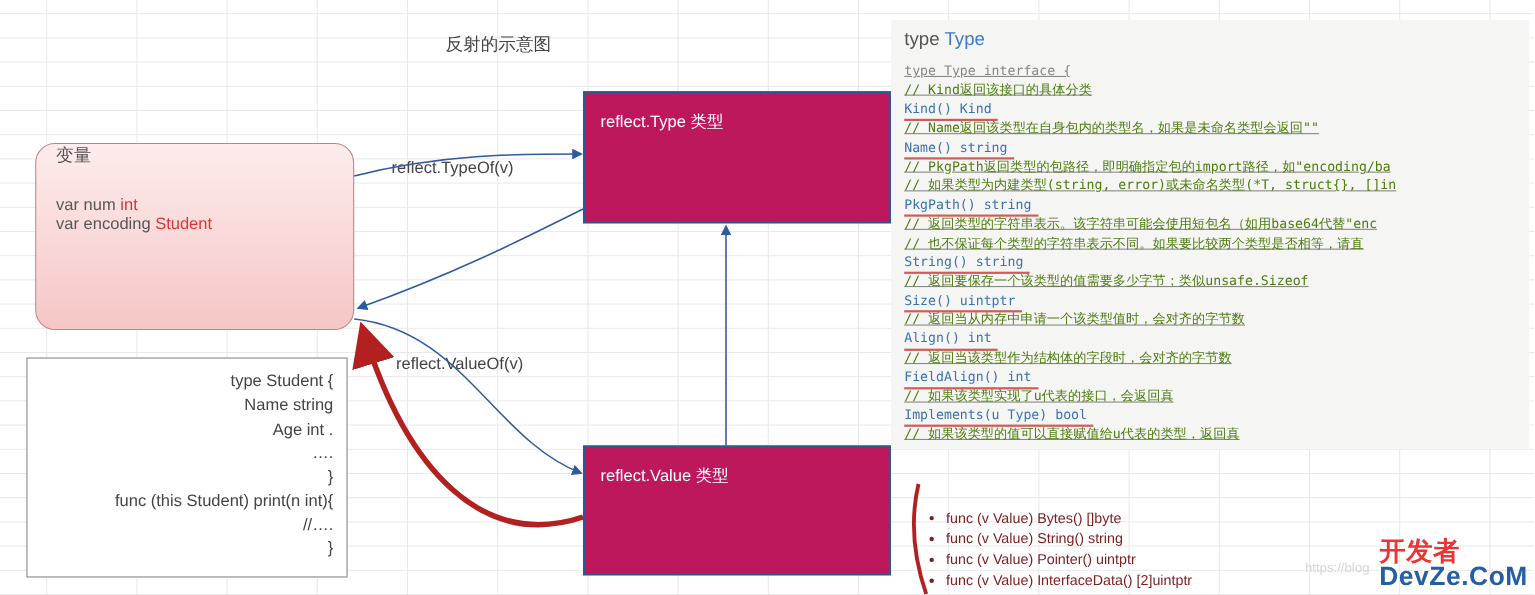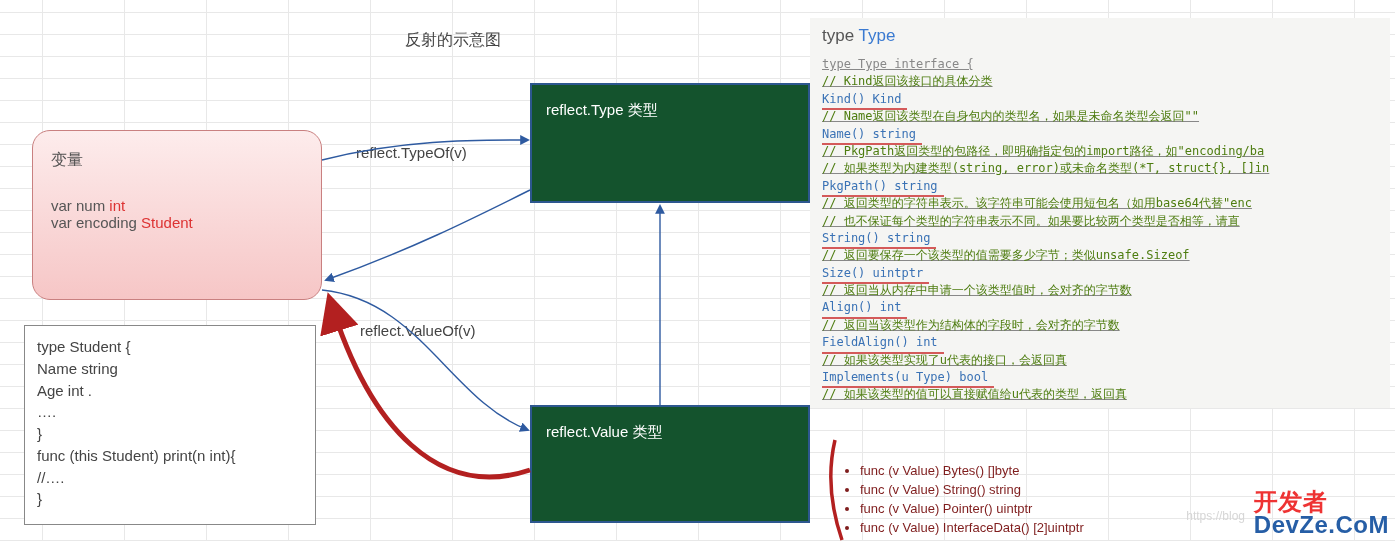--- a/index.html
+++ b/index.html
@@ -22,36 +22,36 @@
   .title {
     position: absolute; top: 30px; left: 405px;
     font-size: 16px; color: #444;
   }
   .var-box {
     position: absolute; left: 32px; top: 130px;
     width: 290px; height: 170px;
     border: 1px solid #c98080;
     border-radius: 18px;
     background: linear-gradient(#fdecec, #f6c6c6);
-    padding: 19px 18px;
+    padding: 0 18px;
     color: #555; font-size: 15px;
   }
   .var-box .head { color: #505050; margin-bottom: 26px; font-size:16px; }
   .var-box .num .kw { color: #d33; }
   .var-box .stu .kw { color: #d33; }
   .struct-box {
     position: absolute; left: 24px; top: 325px;
     width: 292px; height: 200px;
     border: 1px solid #888; background: #fff;
     padding: 10px 12px;
-    font-size: 15px; color: #444; line-height: 1.45;
+    font-size: 15px; color: #444; line-height: 1.45; text-align: right;
   }
   .blue-box {
     position: absolute;
-    background: #14532d;
+    background: #be185d;
     border: 2px solid #2d578f;
     color: #fff; font-size: 15px;
     padding: 16px 14px;
   }
   .blue-type { left: 530px; top: 83px; width: 280px; height: 120px; }
   .blue-value { left: 530px; top: 405px; width: 280px; height: 118px; }
   .fn-label {
     position: absolute; font-size: 15px; color: #444;
   }
   .fn1 { left: 356px; top: 144px; }

